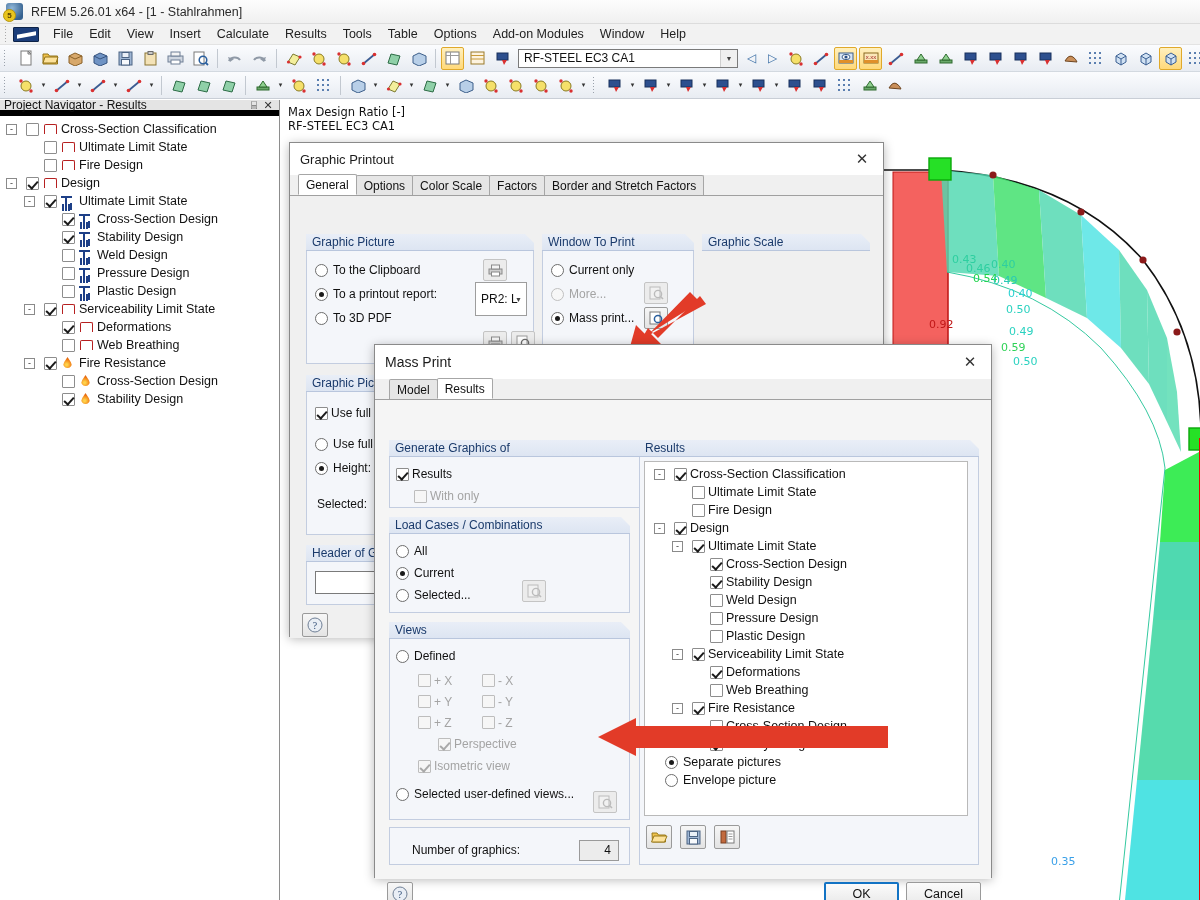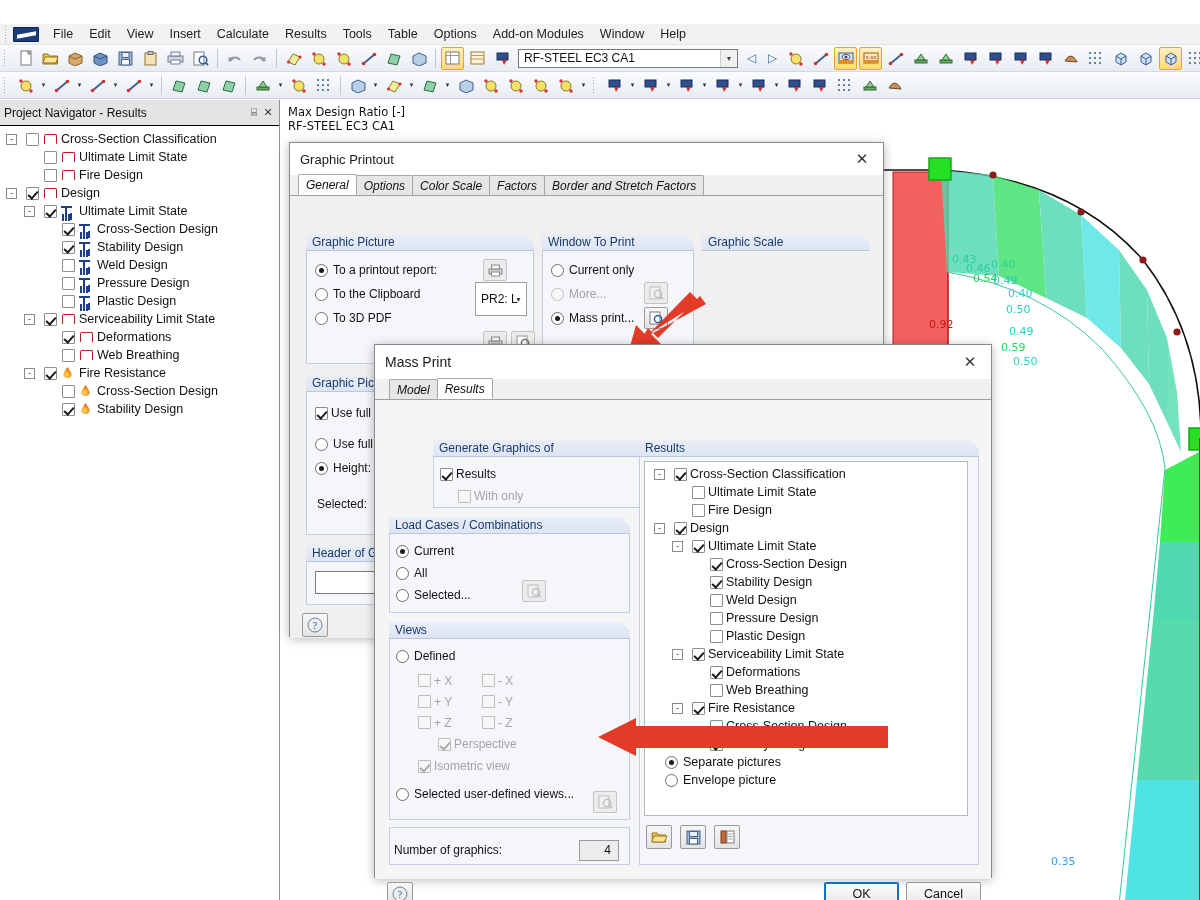--- a/index.html
+++ b/index.html
@@ -101,21 +101,21 @@
     display: flex; align-items: center; justify-content: center;
     color: #3a6ea5; font-size: 12px;
   }
 
   
   .navigator {
     position: absolute; left: 0; top: 100px; width: 280px; height: 800px;
     background: #ffffff; border-right: 1px solid #8e8e8e;
   }
   .nav-header {
-    height: 26px; background: #e4e4e4; border-bottom: 1px solid #000000;
+    height: 16px; background: #e4e4e4; border-bottom: 6px solid #000000;
     display: flex; align-items: center; padding: 0 4px;
     font-size: 12px; color: #111;
   }
   .nav-header .spacer { flex: 1; }
   .nav-hdr-btn { width: 14px; text-align: center; color: #333; font-size: 11px; }
   .nav-tree { padding: 4px 0 0 6px; }
 
   .tree-row { display: flex; align-items: center; height: 18px; font-size: 12.5px; color: #111; white-space: nowrap; }
   .expander {
     width: 11px; height: 11px; border: 1px solid #8a8a8a; background: #fff;
@@ -193,21 +193,21 @@
     font-size: 15px; color: #333; font-family: "DejaVu Sans", sans-serif;
   }
   .dlg-body { background: #f0f0f0; }
 
   .tabstrip { display: flex; align-items: flex-end; height: 21px; padding-left: 8px;
               border-bottom: 1px solid #a0a0a0; background: #f0f0f0; }
   .tab {
     height: 20px; padding: 0 7px; font-size: 12px; color: #111;
     display: flex; align-items: center;
     border: 1px solid #a6a6a6; border-bottom: none; background: #e6e6e6;
-    margin-right: -1px; border-radius: 2px 2px 0 0; font-style: italic;
+    margin-right: -1px; border-radius: 2px 2px 0 0;
   }
   .tab.sel { background: #ffffff; height: 21px; position: relative; z-index: 2; border-bottom: 1px solid #ffffff; }
 
   .groupbox { position: absolute; }
   .gb-title {
     height: 17px; font-size: 12px; color: #1a3a6b; padding-left: 6px;
     background: linear-gradient(#e9eef7, #dde5f2);
     border-bottom: 1px solid #b9c6dd;
     display: flex; align-items: center;
     clip-path: polygon(0 0, calc(100% - 9px) 0, 100% 9px, 100% 100%, 0 100%);
@@ -265,20 +265,24 @@
     overflow: hidden;
   }
 
   .arrow-annot { position: absolute; pointer-events: none; }
 </style>
 </head>
 <body>
 
 <div id="root">
 
+  <div class="titlebar">
+    <div class="app-icon"></div>
+    <div class="titlebar-text">RFEM 5.26.01 x64 - [1 - Stahlrahmen]</div>
+  </div>
 
   <div class="menubar">
     <div class="menu-grip"></div>
     <div class="menubar-logo"></div>
     <div id="menu-items" style="display:flex;align-items:center;">
         <div class="menu-item">File</div>
         <div class="menu-item">Edit</div>
         <div class="menu-item">View</div>
         <div class="menu-item">Insert</div>
         <div class="menu-item">Calculate</div>
@@ -974,26 +978,26 @@
           <div class="tab">Options</div>
           <div class="tab">Color Scale</div>
           <div class="tab">Factors</div>
           <div class="tab">Border and Stretch Factors</div>
         </div>
 
       <div class="groupbox" style="left:16px; top:59px; width:228px; height:130px;">
         <div class="gb-title">Graphic Picture</div>
         <div class="gb-body" style="height:113px; padding:7px 8px 0 8px; position:relative;">
           <div class="opt-row" style="height:24px;">
+            <span class="radio"></span>
+            <span>To the Clipboard</span>
+          </div>
+          <div class="opt-row" style="height:24px;">
             <span class="radio sel"></span>
             <span>To a printout report:</span>
-          </div>
-          <div class="opt-row" style="height:24px;">
-            <span class="radio"></span>
-            <span>To the Clipboard</span>
           </div>
           <div class="opt-row" style="height:24px;">
             <span class="radio"></span>
             <span>To 3D PDF</span>
           </div>
           <div class="sq-btn dim" style="position:absolute; left:176px; top:8px;">
             <svg width="15" height="13" viewBox="0 0 15 13">
                 <rect x="1" y="5" width="13" height="5" fill="#cfcfcf" stroke="#8a8a8a"></rect>
                 <rect x="3.5" y="1" width="8" height="4" fill="#f4f4f4" stroke="#8a8a8a"></rect>
                 <rect x="3.5" y="8" width="8" height="4" fill="#fff" stroke="#8a8a8a"></rect>
@@ -1104,44 +1108,44 @@
     <div class="dlg-title" style="height:34px;">
       <span class="t" style="font-size:14px;">Mass Print</span>
       <span class="dlg-close">✕</span>
     </div>
     <div class="dlg-body" style="position:relative; height:500px; background:#f5f5f5;">
       <div class="tabstrip" id="mp-tabs" style="padding-left:14px;">
           <div class="tab">Model</div>
           <div class="tab sel">Results</div>
         </div>
 
-      <div class="groupbox" style="left:14px; top:61px; width:262px; height:68px;margin-left:44px;">
+      <div class="groupbox" style="left:14px; top:61px; width:262px; height:68px;">
         <div class="gb-title">Generate Graphics of</div>
         <div class="gb-body" style="height:51px; padding:6px 8px 0 6px;">
           <div class="opt-row" style="height:22px;">
             <span class="cbx checked"></span>
             <span>Results</span>
           </div>
           <div class="opt-row dim" style="height:22px;padding-left:18px;">
             <span class="cbx dim"></span>
             <span>With only</span>
           </div>
         </div>
       </div>
 
       <div class="groupbox" style="left:14px; top:138px; width:241px; height:96px;">
         <div class="gb-title">Load Cases / Combinations</div>
         <div class="gb-body" style="height:79px; padding:6px 8px 0 6px; position:relative;">
           <div class="opt-row" style="height:22px;">
+            <span class="radio"></span>
+            <span>All</span>
+          </div>
+          <div class="opt-row" style="height:22px;">
             <span class="radio sel"></span>
             <span>Current</span>
-          </div>
-          <div class="opt-row" style="height:22px;">
-            <span class="radio"></span>
-            <span>All</span>
           </div>
           <div class="opt-row" style="height:22px;">
             <span class="radio"></span>
             <span>Selected...</span>
           </div>
           <div class="sq-btn dim" style="position:absolute; left:132px; top:46px;">
             <svg width="15" height="14" viewBox="0 0 15 14">
                 <rect x="1" y="1" width="10" height="12" fill="#f1f1f1" stroke="#bbb"></rect>
                 <circle cx="9" cy="8" r="3.6" fill="none" stroke="#bbb" stroke-width="1.4"></circle>
                 <line x1="11.5" y1="10.5" x2="14" y2="13" stroke="#bbb" stroke-width="1.6"></line>
@@ -1205,21 +1209,21 @@
             <svg width="15" height="14" viewBox="0 0 15 14">
                 <rect x="1" y="1" width="10" height="12" fill="#f1f1f1" stroke="#bbb"></rect>
                 <circle cx="9" cy="8" r="3.6" fill="none" stroke="#bbb" stroke-width="1.4"></circle>
                 <line x1="11.5" y1="10.5" x2="14" y2="13" stroke="#bbb" stroke-width="1.6"></line>
               </svg>
           </div>
         </div>
       </div>
 
       <div class="groupbox" style="left:14px; top:448px; width:241px; height:38px;">
-        <div class="gb-body" style="height:38px; border-top:1px solid #c3cde0; padding:8px 10px 0 4px; display:flex; align-items:center;">
+        <div class="gb-body" style="height:38px; border-top:1px solid #c3cde0; padding:8px 10px 0 22px; display:flex; align-items:center;">
           <span style="font-size:12px;color:#111;flex:1;">Number of graphics:</span>
           <span class="numbox" style="width:40px;height:21px;">4</span>
         </div>
       </div>
 
       <div class="groupbox" style="left:264px; top:61px; width:340px; height:425px;">
         <div class="gb-title">Results</div>
         <div class="gb-body" style="height:408px; padding:4px; position:relative;">
           <div class="results-tree" style="left:4px; top:4px; width:324px; height:355px;">
             <div id="mp-tree" style="padding:3px 0 0 3px;">

